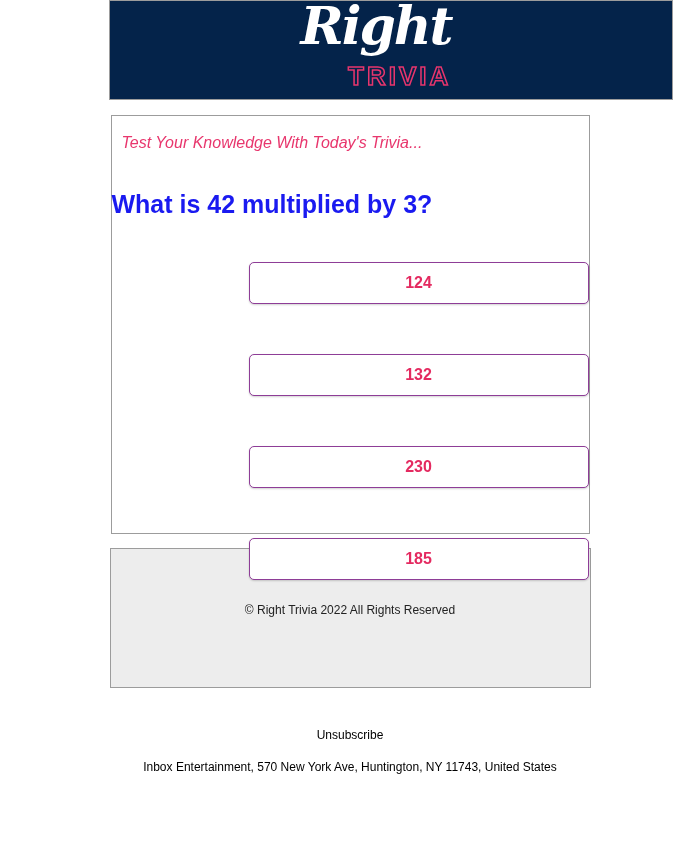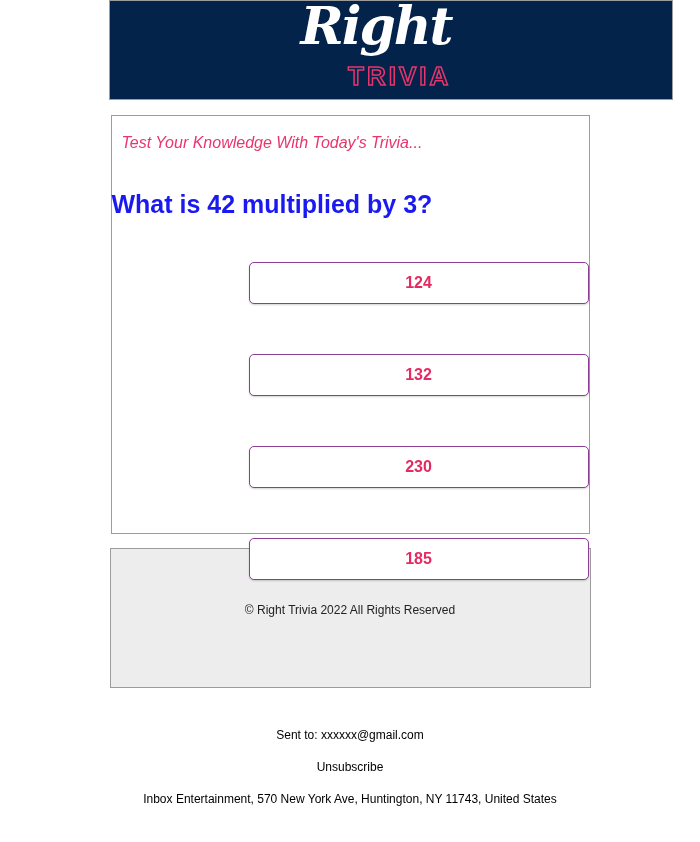--- a/index.html
+++ b/index.html
@@ -131,18 +131,17 @@
       <button class="answer-btn">230</button>
       <button class="answer-btn">185</button>
     </div>
   </div>
 
   <div class="copyright-box">
     <span>© Right Trivia 2022 All Rights Reserved</span>
   </div>
 
   <div class="footer">
-    <div>Sent to: xxxxxx@gmail.com</div>
     <div class="unsubscribe">Unsubscribe</div>
     <div>Inbox Entertainment, 570 New York Ave, Huntington, NY 11743, United States</div>
   </div>
 
 </div>
 
 </body></html>

